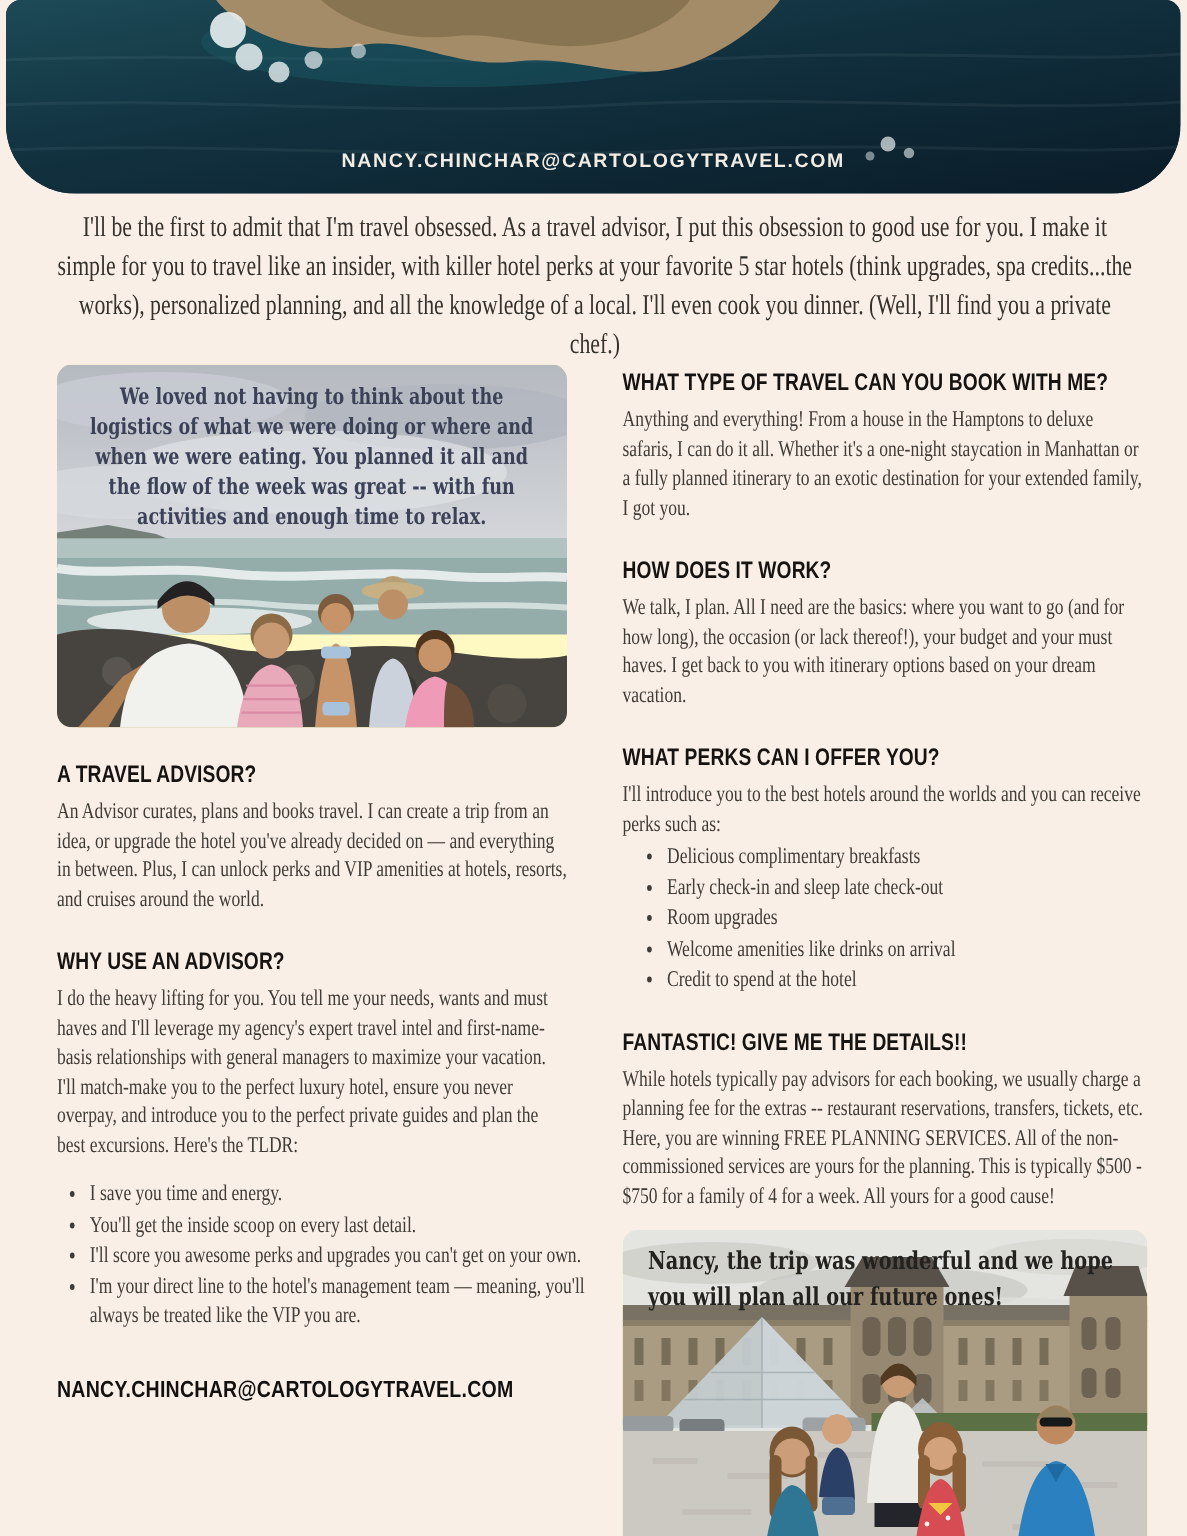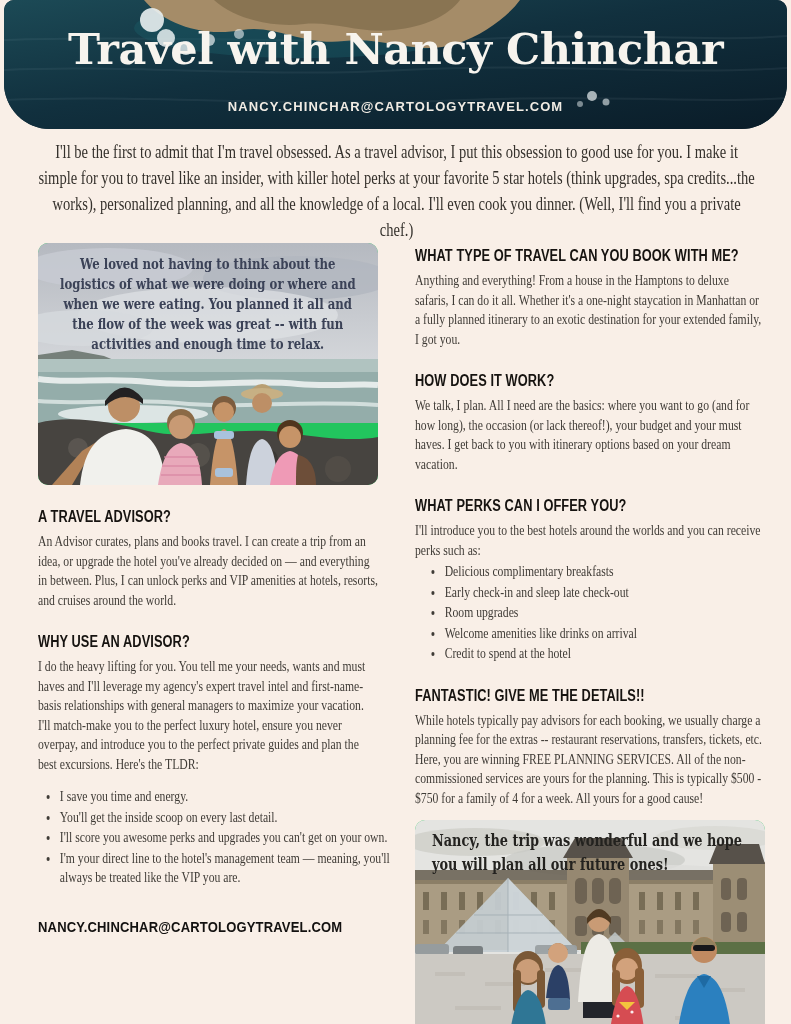--- a/index.html
+++ b/index.html
@@ -26,21 +26,21 @@
   .cond{width:128.2%;transform:scaleX(0.78);transform-origin:0 0;}
   h2{font-family:"Liberation Sans",sans-serif;font-weight:700;font-size:16px;line-height:19px;
      color:#161310;margin:22px 0 6px;width:125%;transform:scaleX(0.8);transform-origin:0 0;
      letter-spacing:0.1px;}
   .col-right h2.first{margin-top:3px;}
   p.body{font-size:15px;line-height:19.5px;color:#3f3b36;margin:0;}
   ul.blist{font-size:15px;line-height:19.5px;color:#3f3b36;margin:13px 0 0;padding-left:26px;}
   ul.blist li{margin:1px 0;padding-left:2px;}
   ul.perks{margin-top:2px;padding-left:36px;}
   
-  .photo{position:relative;border-radius:10px;overflow:hidden;background:#22c55e;}
+  .photo{position:relative;border-radius:10px;overflow:hidden;background:#fef9c3;}
   .photo svg{position:absolute;inset:0;width:100%;height:100%;display:block;}
   .photo1{width:340px;height:242px;margin-bottom:20px;}
   .photo2{width:350px;height:240px;margin-top:12px;}
   .quote1{position:absolute;top:11px;left:13px;width:402px;transform:scaleX(0.78);
         transform-origin:0 0;text-align:center;font-family:"DejaVu Serif",serif;font-weight:700;
         font-size:15px;line-height:20px;color:#3b4257;}
   .quote2{position:absolute;top:9px;left:17px;width:412px;transform:scaleX(0.78);
         transform-origin:0 0;text-align:left;font-family:"DejaVu Serif",serif;font-weight:700;
         font-size:16.5px;line-height:24px;color:#23221f;}
   
@@ -77,21 +77,20 @@
         <circle cx="148" cy="20" r="12" opacity="0.9"></circle>
         <circle cx="162" cy="38" r="9" opacity="0.85"></circle>
         <circle cx="182" cy="48" r="7" opacity="0.8"></circle>
         <circle cx="205" cy="40" r="6" opacity="0.7"></circle>
         <circle cx="235" cy="34" r="5" opacity="0.6"></circle>
         <circle cx="588" cy="96" r="5" opacity="0.7"></circle>
         <circle cx="602" cy="102" r="3.5" opacity="0.6"></circle>
         <circle cx="576" cy="104" r="3" opacity="0.5"></circle>
       </g>
     </svg>
-    <h1 class="hero-title">Travel with Nancy Chinchar</h1>
     <div class="hero-email">NANCY.CHINCHAR@CARTOLOGYTRAVEL.COM</div>
   </header>
 
   <p class="intro">I'll be the first to admit that I'm travel obsessed. As a travel advisor, I put this obsession to good use for you. I make it simple for you to travel like an insider, with killer hotel perks at your favorite 5 star hotels (think upgrades, spa credits...the works), personalized planning, and all the knowledge of a local. I'll even cook you dinner. (Well, I'll find you a private chef.)</p>
 
   <div class="columns">
 
     <div class="col-left">
 
       <figure class="photo photo1" style="margin:0 0 20px 0;">

